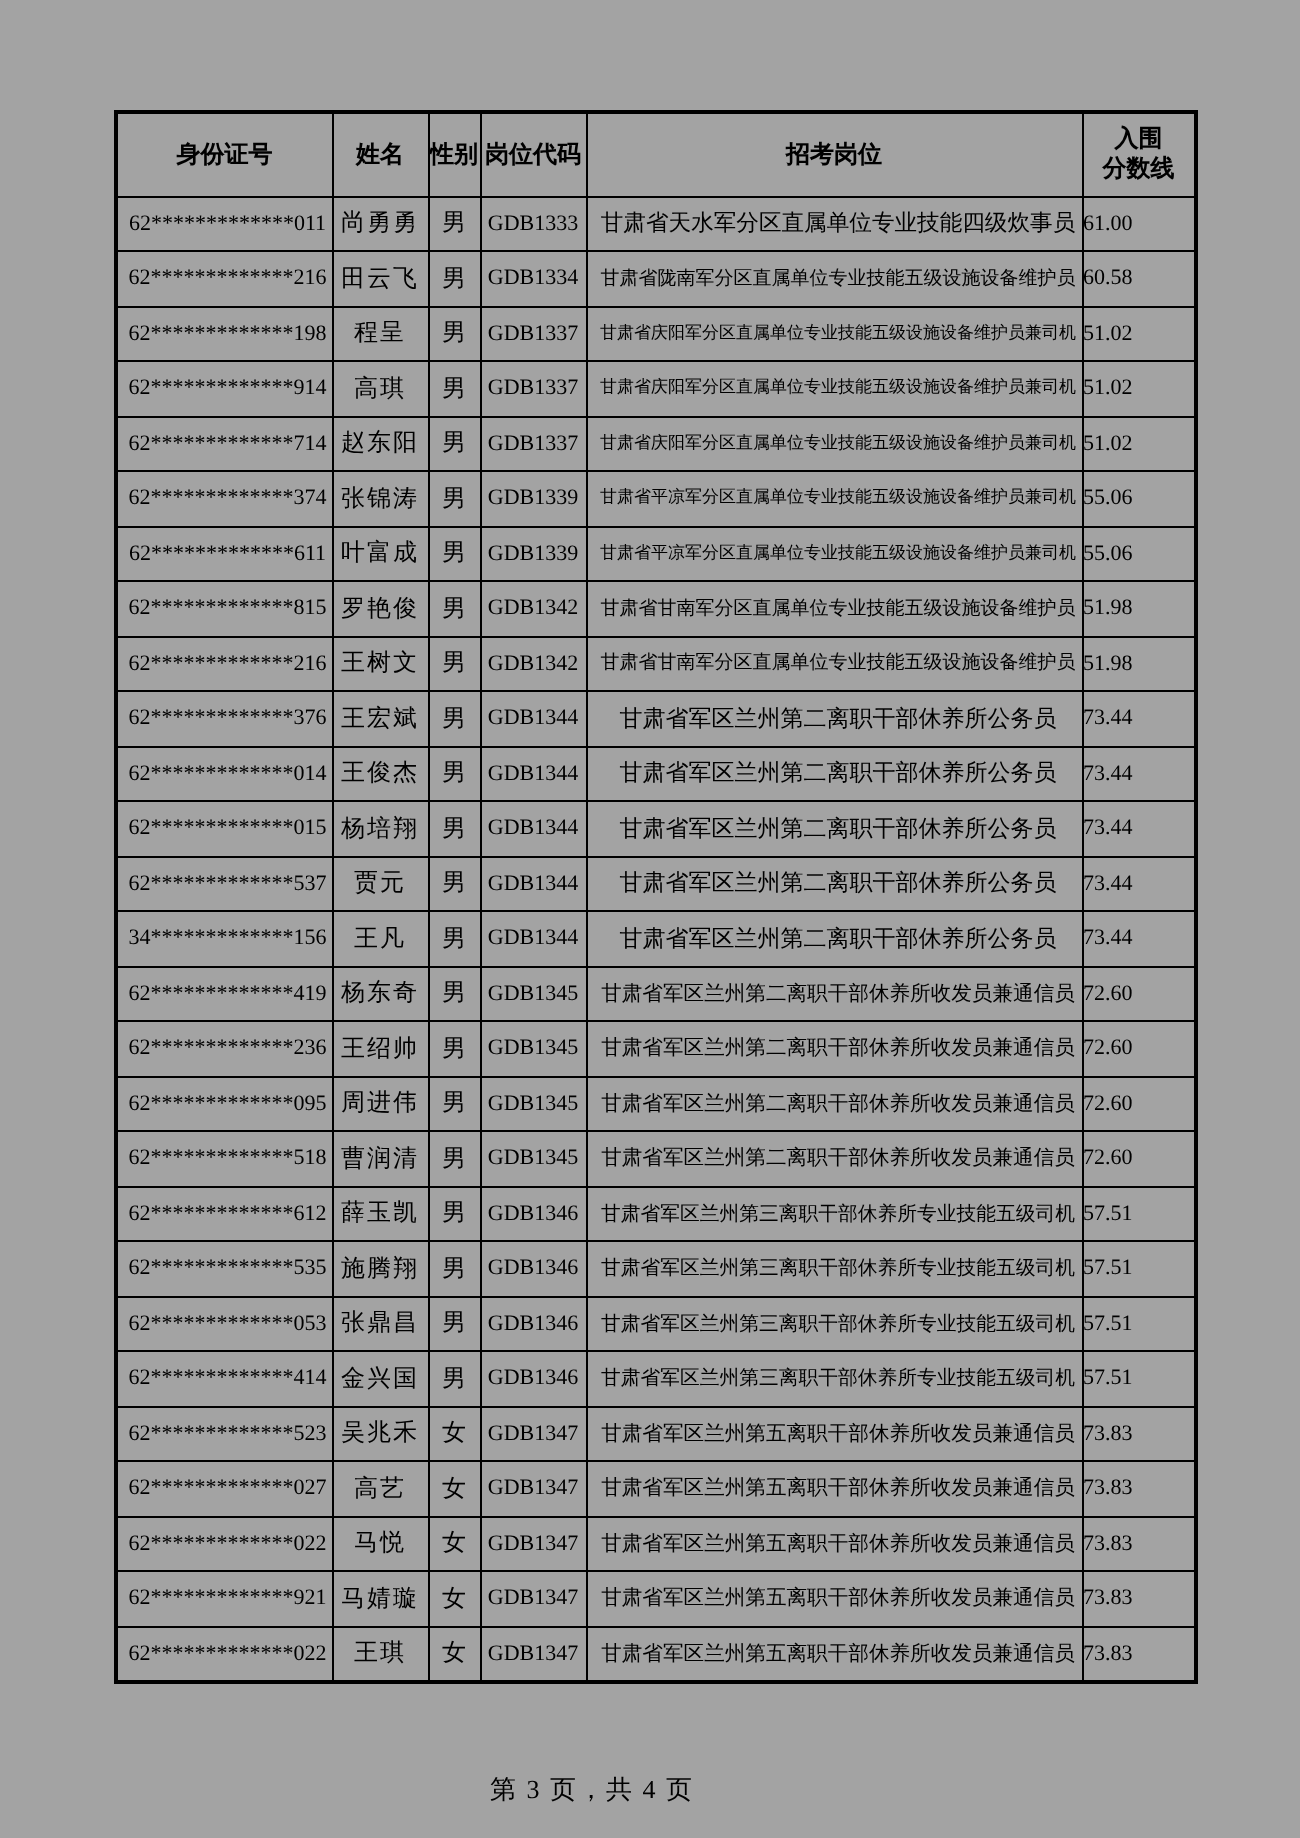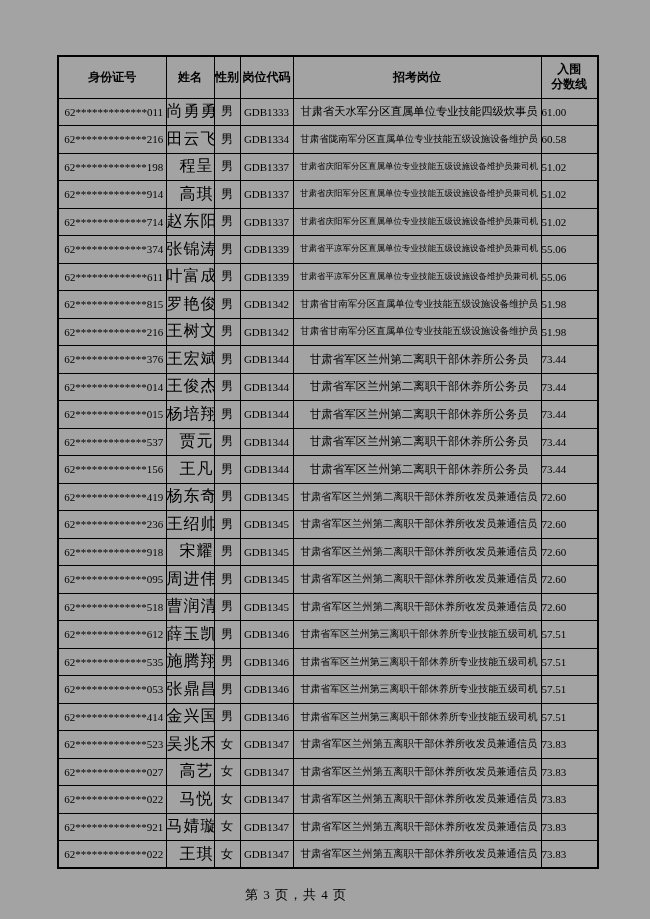--- a/index.html
+++ b/index.html
@@ -43,22 +43,22 @@
     line-height: 1.25;
   }
   td.cell-id {
     font-size: 11px;
     text-align: center;
     padding-left: 3px;
     letter-spacing: 0px;
     font-family: "Liberation Serif", "DejaVu Serif", serif;
   }
   td.cell-name {
-    font-size: 16px;
-    text-align: right;
+    font-size: 12px;
+    text-align: center;
     letter-spacing: 1px;
   }
   td.cell-gender {
     font-size: 12px;
     text-align: center;
   }
   td.cell-code {
     font-size: 11px;
     text-align: center;
   }
@@ -207,21 +207,21 @@
   </tr>
         <tr>
     <td class="cell-id">62*************537</td>
     <td class="cell-name">贾元</td>
     <td class="cell-gender">男</td>
     <td class="cell-code">GDB1344</td>
     <td class="cell-position" style="font-size: 11.5px;">甘肃省军区兰州第二离职干部休养所公务员</td>
     <td class="cell-score">73.44</td>
   </tr>
         <tr>
-    <td class="cell-id">62*************156</td>
+    <td class="cell-id">34*************156</td>
     <td class="cell-name">王凡</td>
     <td class="cell-gender">男</td>
     <td class="cell-code">GDB1344</td>
     <td class="cell-position" style="font-size: 11.5px;">甘肃省军区兰州第二离职干部休养所公务员</td>
     <td class="cell-score">73.44</td>
   </tr>
         <tr>
     <td class="cell-id">62*************419</td>
     <td class="cell-name">杨东奇</td>
     <td class="cell-gender">男</td>
@@ -231,44 +231,36 @@
   </tr>
         <tr>
     <td class="cell-id">62*************236</td>
     <td class="cell-name">王绍帅</td>
     <td class="cell-gender">男</td>
     <td class="cell-code">GDB1345</td>
     <td class="cell-position" style="font-size: 10.3px;">甘肃省军区兰州第二离职干部休养所收发员兼通信员</td>
     <td class="cell-score">72.60</td>
   </tr>
         <tr>
-    <td class="cell-id">62*************918</td>
-    <td class="cell-name">宋耀</td>
+    <td class="cell-id">62*************095</td>
+    <td class="cell-name">周进伟</td>
     <td class="cell-gender">男</td>
     <td class="cell-code">GDB1345</td>
     <td class="cell-position" style="font-size: 10.3px;">甘肃省军区兰州第二离职干部休养所收发员兼通信员</td>
     <td class="cell-score">72.60</td>
   </tr>
         <tr>
-    <td class="cell-id">62*************095</td>
-    <td class="cell-name">周进伟</td>
+    <td class="cell-id">62*************518</td>
+    <td class="cell-name">曹润清</td>
     <td class="cell-gender">男</td>
     <td class="cell-code">GDB1345</td>
     <td class="cell-position" style="font-size: 10.3px;">甘肃省军区兰州第二离职干部休养所收发员兼通信员</td>
     <td class="cell-score">72.60</td>
   </tr>
         <tr>
-    <td class="cell-id">62*************518</td>
-    <td class="cell-name">曹润清</td>
-    <td class="cell-gender">男</td>
-    <td class="cell-code">GDB1345</td>
-    <td class="cell-position" style="font-size: 10.3px;">甘肃省军区兰州第二离职干部休养所收发员兼通信员</td>
-    <td class="cell-score">72.60</td>
-  </tr>
-        <tr>
     <td class="cell-id">62*************612</td>
     <td class="cell-name">薛玉凯</td>
     <td class="cell-gender">男</td>
     <td class="cell-code">GDB1346</td>
     <td class="cell-position" style="font-size: 9.9px;">甘肃省军区兰州第三离职干部休养所专业技能五级司机</td>
     <td class="cell-score">57.51</td>
   </tr>
         <tr>
     <td class="cell-id">62*************535</td>
     <td class="cell-name">施腾翔</td>

